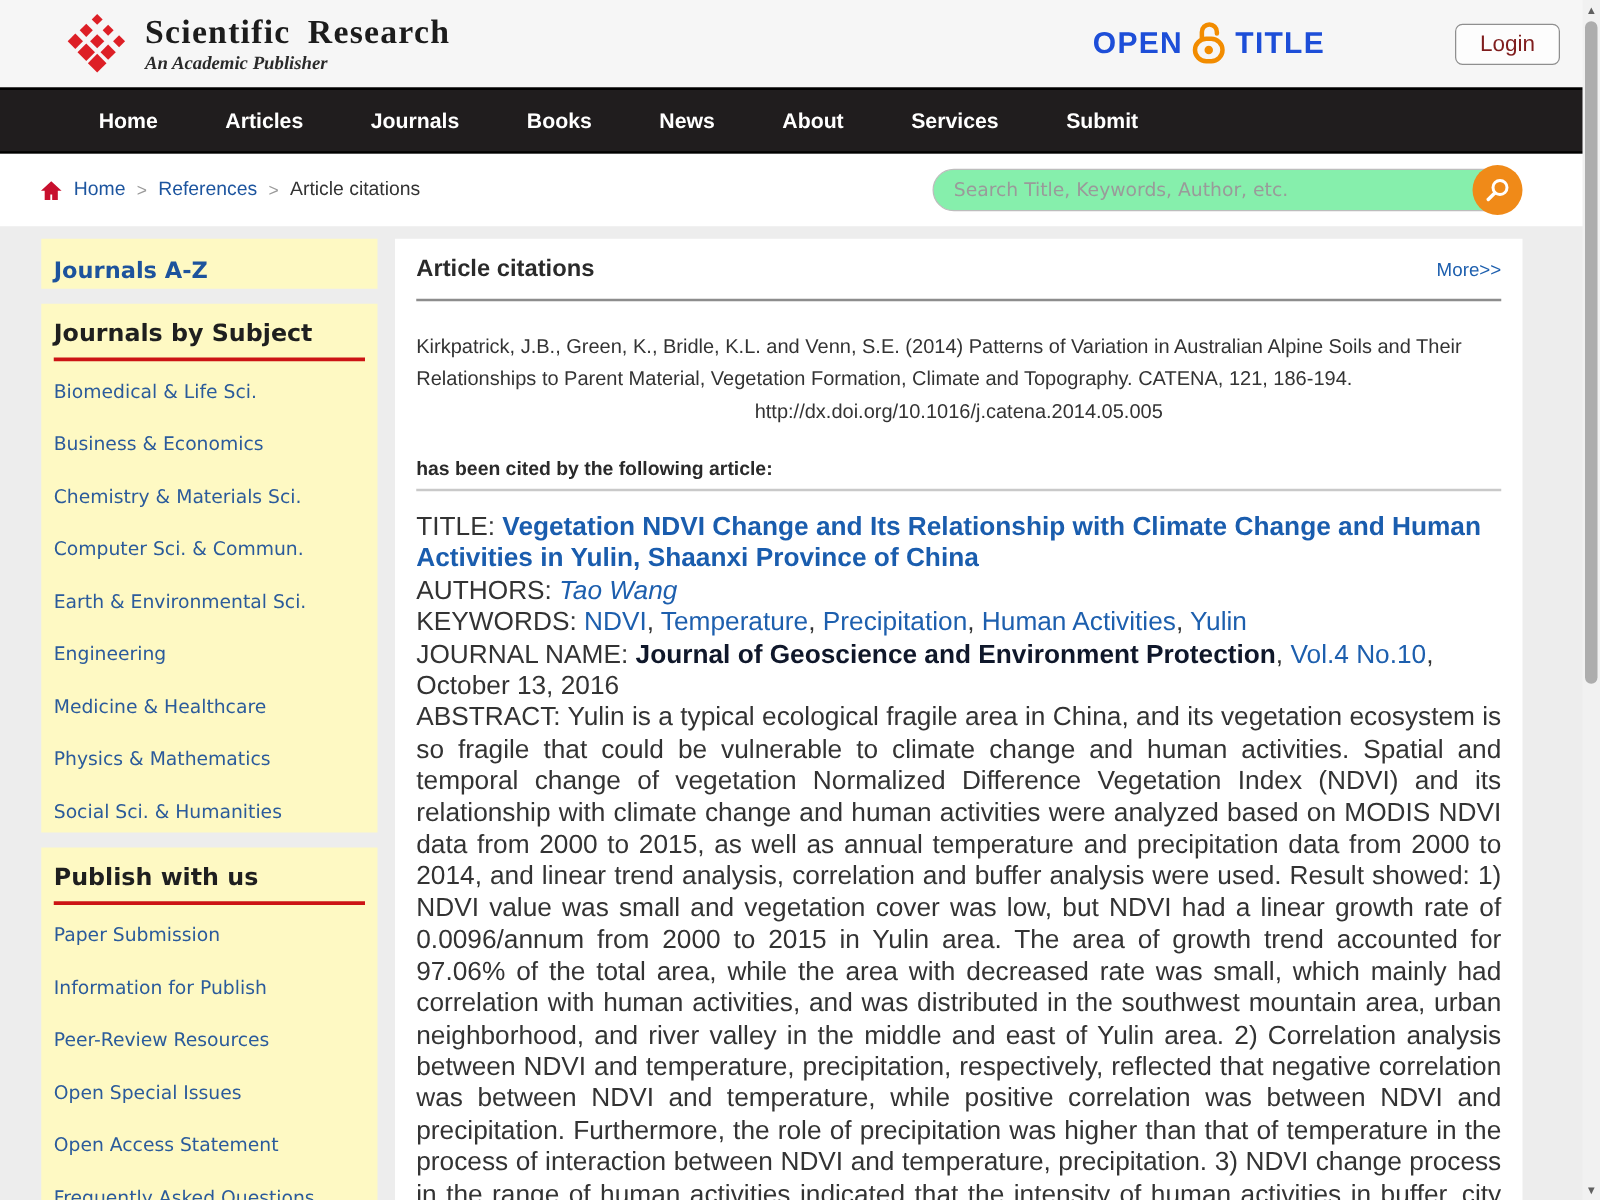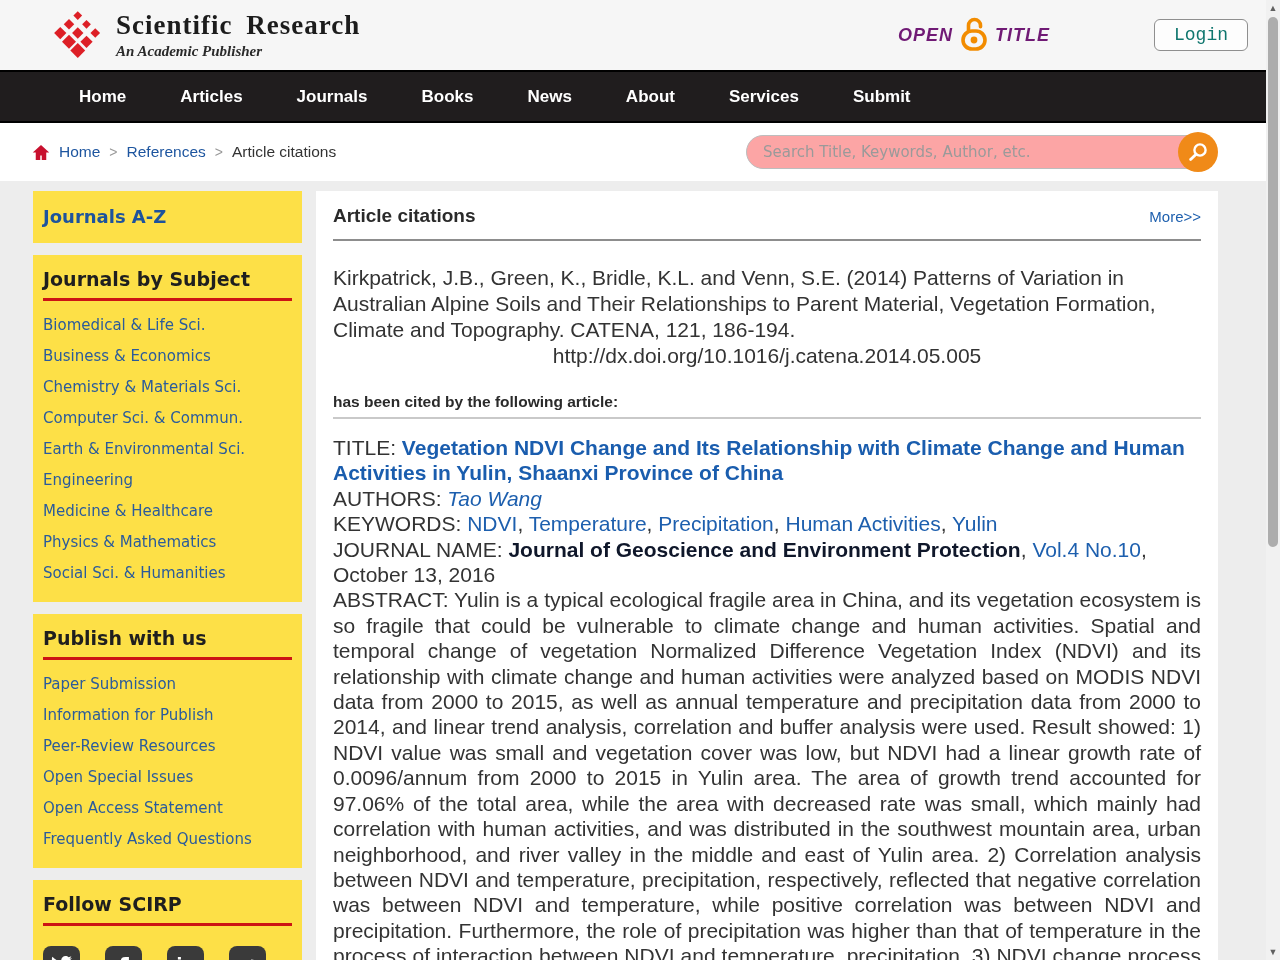--- a/index.html
+++ b/index.html
@@ -7,59 +7,59 @@
   body { font-family: "Liberation Sans", sans-serif; background: #ededed; }
   .page { position: relative; width: 1280px; height: 960px; overflow: hidden; }
 
   
   .header { height: 70px; background: #f6f6f6; display: flex; align-items: center; padding: 0 32px 0 48px; }
   .brand { display: flex; align-items: center; gap: 12px; }
   .brand-text .brand-title { font-family: "Liberation Serif", serif; font-weight: 700; font-size: 27px; color: #1c1c1c; letter-spacing: 1px; word-spacing: 6px; }
   .brand-text .brand-sub { font-family: "Liberation Serif", serif; font-style: italic; font-weight: 700; font-size: 15px; color: #2a2a2a; margin-top: 2px; }
   .header-right { margin-left: auto; display: flex; align-items: center; gap: 104px; }
   .oa-badge { display: flex; align-items: center; gap: 6px; }
-  .oa-word { font-size: 18px; font-weight: 700; color: #701a75; letter-spacing: 1px; font-style: italic; }
-  .login-btn { font-size: 18px; color: #0f766e; background: #fdfdfd; border: 1px solid #8f8f8f; border-radius: 6px; padding: 5px 19px; cursor: pointer; font-family: Liberation Mono, monospace; }
+  .oa-word { font-size: 24px; font-weight: 700; color: #1d4ed8; letter-spacing: 1px; }
+  .login-btn { font-size: 18px; color: #7f1d1d; background: #fdfdfd; border: 1px solid #8f8f8f; border-radius: 6px; padding: 5px 19px; cursor: pointer; font-family: Liberation Sans, sans-serif; }
 
   
   .nav { height: 53px; background: #201d1e; border-top: 2px solid #000; border-bottom: 2px solid #000; display: flex; align-items: center; padding-left: 52px; }
   .nav-item { color: #fff; font-size: 17px; font-weight: 700; text-decoration: none; padding: 0 27px; cursor: pointer; }
 
   
   .crumb-bar { height: 58px; background: #fff; display: flex; align-items: center; padding: 0 64px 0 32px; }
   .crumb { display: flex; align-items: center; gap: 9px; font-size: 15.5px; }
   .crumb a { color: #1d559f; text-decoration: none; cursor: pointer; }
   .crumb .sep { color: #999; font-size: 14px; }
   .crumb .current { color: #333; }
   .searchbox { margin-left: auto; position: relative; width: 470px; height: 34px; }
-  .searchbox input { width: 100%; height: 34px; border: 1px solid #bdbdbd; border-radius: 17px; padding: 0 52px 0 16px; font-size: 15px; color: #444; font-family: "DejaVu Sans", sans-serif; background: #fca5a5; outline: none; }
+  .searchbox input { width: 100%; height: 34px; border: 1px solid #bdbdbd; border-radius: 17px; padding: 0 52px 0 16px; font-size: 15px; color: #444; font-family: "DejaVu Sans", sans-serif; background: #86efac; outline: none; }
   .searchbox input::placeholder { color: #9a9a9a; }
   .search-btn { position: absolute; right: -2px; top: -3px; width: 40px; height: 40px; border-radius: 50%; background: #f08a18; border: none; cursor: pointer; display: flex; align-items: center; justify-content: center; }
 
   
   .content { display: flex; align-items: flex-start; padding: 10px 62px 0 33px; gap: 14px; }
   .sidebar { width: 269px; flex: 0 0 269px; display: flex; flex-direction: column; gap: 12px; }
-  .side-box { background: #fde047; padding: 13px 10px 14px 10px; }
+  .side-box { background: #fef9c3; padding: 13px 10px 2px 10px; }
   .side-title-link { font-family: "DejaVu Sans", sans-serif; font-size: 18px; font-weight: 700; color: #1d539d; text-decoration: none; cursor: pointer; display: block; padding: 2px 0 2px 0; }
   .side-heading { font-family: "DejaVu Sans", sans-serif; font-size: 19px; font-weight: 700; color: #1f1f1f; padding-bottom: 8px; border-bottom: 3px solid #cc1414; margin-bottom: 8px; }
-  .side-links { display: flex; flex-direction: column; }
+  .side-links { display: flex; flex-direction: column; gap: 11px; }
   .side-link { font-family: "DejaVu Sans", sans-serif; font-size: 15px; color: #2b5b9b; text-decoration: none; cursor: pointer; padding: 6.5px 0; }
   .social-row { display: flex; gap: 25px; padding-top: 12px; padding-bottom: 4px; }
   .social-btn { width: 37px; height: 37px; border-radius: 8px; background: #3a3a3a; display: flex; align-items: center; justify-content: center; cursor: pointer; color: #fff; }
   .social-btn .txt-glyph { color: #fff; font-weight: 700; font-family: "DejaVu Sans", sans-serif; }
 
   
   .main-panel { flex: 1; background: #fff; padding: 14px 17px 6px 17px; min-height: 714px; }
   .main-head { display: flex; align-items: baseline; }
   .main-title { font-size: 19px; font-weight: 700; color: #2a2a2a; }
   .more-link { margin-left: auto; font-size: 15px; color: #1d5fae; text-decoration: none; cursor: pointer; }
   .rule-strong { border: none; border-top: 2px solid #8d8d8d; margin: 12px 0 0 0; }
   .rule-light { border: none; border-top: 2px solid #c9c9c9; margin: 6px 0 0 0; }
   .rule-faint { border: none; border-top: 1px solid #d6d6d6; margin: 18px 0 0 0; }
-  .citation { font-size: 21px; line-height: 26px; color: #333; margin-top: 24px; }
+  .citation { font-size: 16px; line-height: 26px; color: #333; margin-top: 24px; }
   .citation-url { display: block; color: #333; text-decoration: none; text-align: center; }
   .cited-label { font-size: 15.5px; font-weight: 700; color: #2a2a2a; margin-top: 24px; }
   .meta { font-size: 21px; color: #333; margin-top: 16px; line-height: 25.4px; }
   .meta p { margin: 0; }
   .title-link { color: #1a5dae; font-weight: 700; text-decoration: none; cursor: pointer; }
   .authors-link { color: #1d5fae; font-style: italic; text-decoration: none; cursor: pointer; }
   .kw-link { color: #1d5fae; text-decoration: none; cursor: pointer; }
   .journal-link { color: #0f172a; font-weight: 700; text-decoration: none; cursor: pointer; }
   .vol-link { color: #1d5fae; text-decoration: none; cursor: pointer; }
   .abstract { text-align: justify; }

